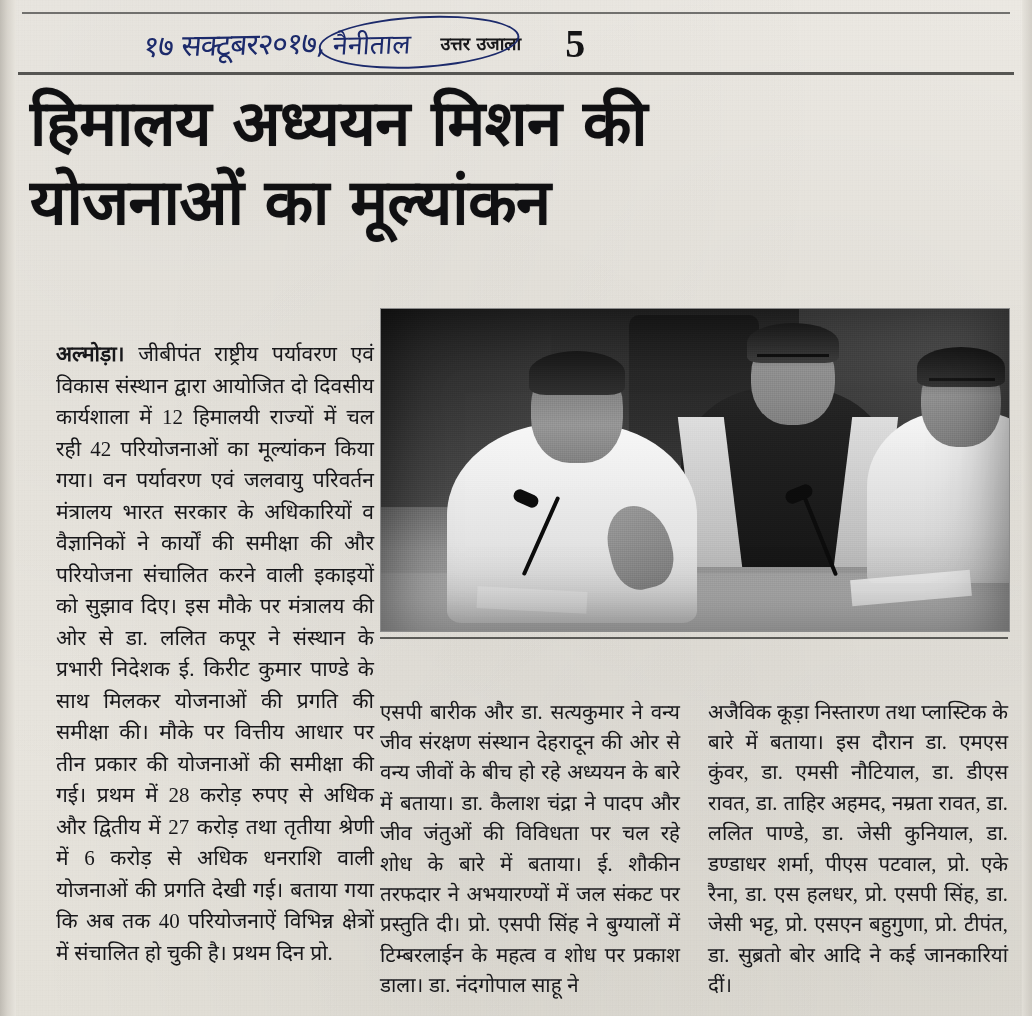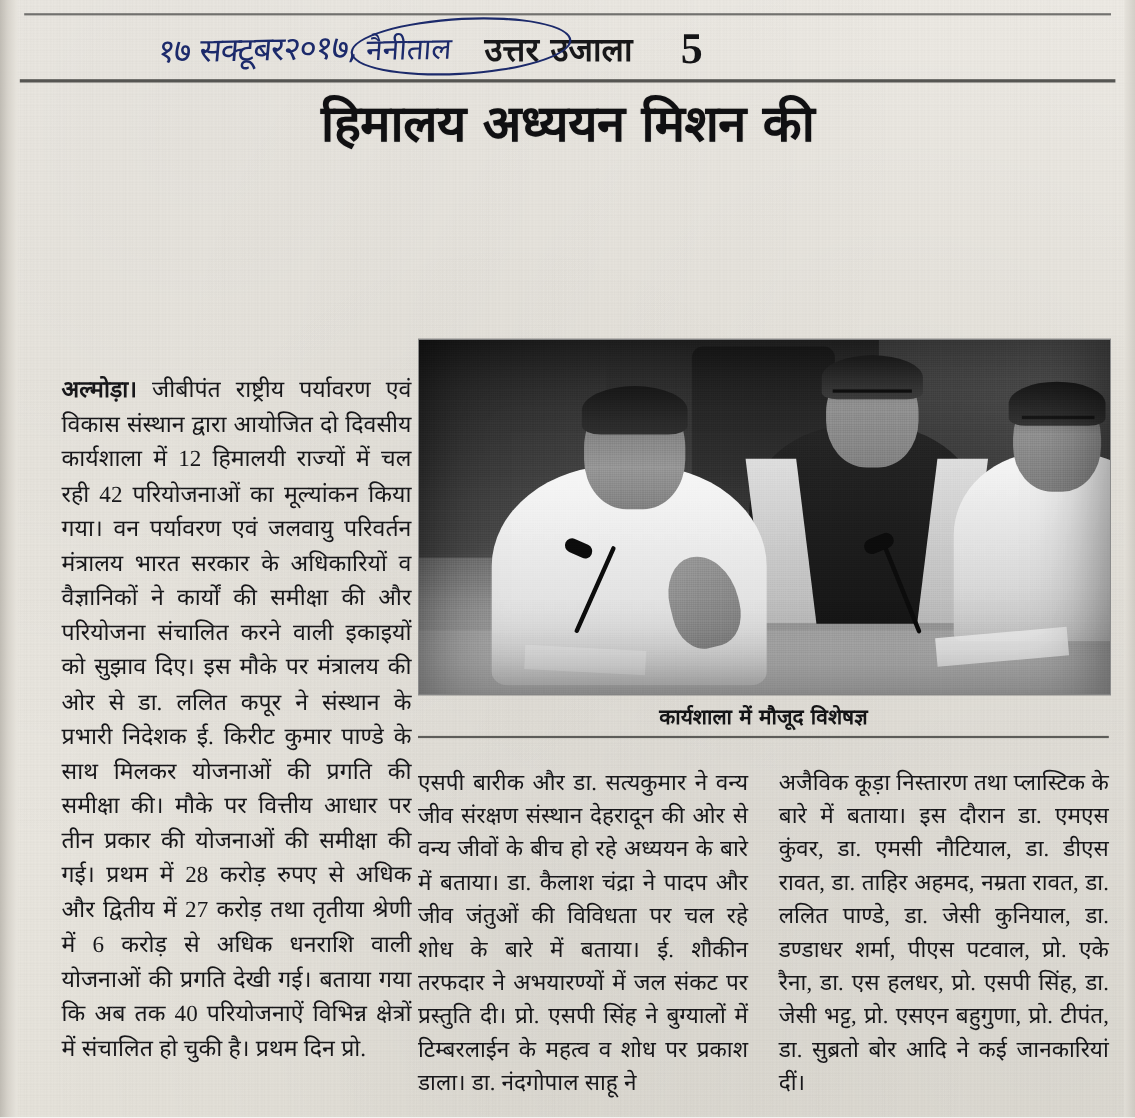--- a/index.html
+++ b/index.html
@@ -105,45 +105,44 @@
     left: -14px;
     top: -8px;
     width: 196px;
     height: 48px;
     border: 2px solid #1c2a6b;
     border-radius: 50%;
     transform: rotate(-2deg);
   }
   .paper-name {
     font-family: "DejaVu Sans", sans-serif;
-    font-size: 30px;
+    font-size: 18px;
     font-weight: bold;
     color: #18181a;
     margin-left: 30px;
     white-space: nowrap;
   }
   .page-number {
     font-family: "Liberation Serif", serif;
     font-size: 40px;
     font-weight: bold;
     color: #141416;
     margin-left: 44px;
   }
 
   
   .headline {
     position: absolute;
     left: 30px;
     top: 84px;
     width: 972px;
-    text-align: center;
     font-family: "DejaVu Sans", sans-serif;
     font-weight: bold;
     color: #101012;
-    font-size: 46px;
+    font-size: 63px;
     line-height: 1.26;
     letter-spacing: -0.5px;
     text-shadow: 0 0 1px rgba(0,0,0,0.35);
   }
   .headline .l2 { display: block; }
 
   
   .content {
     position: absolute;
     left: 24px;
@@ -369,20 +368,21 @@
       <span>नैनीताल</span>
     </div>
     <div class="paper-name">उत्तर उजाला</div>
     <div class="page-number">5</div>
   </div>
 
   <div class="masthead-rule-bottom"></div>
 
   <div class="headline">
     <span class="l1">हिमालय अध्ययन मिशन की</span>
+    <span class="l2">योजनाओं का मूल्यांकन</span>
   </div>
 
   <div class="content">
 
     <div class="col1">
       <p class="bodytext"><span class="lead">अल्मोड़ा।</span> <span>जीबीपंत राष्ट्रीय पर्यावरण एवं विकास संस्थान द्वारा आयोजित दो दिवसीय कार्यशाला में 12 हिमालयी राज्यों में चल रही 42 परियोजनाओं का मूल्यांकन किया गया। वन पर्यावरण एवं जलवायु परिवर्तन मंत्रालय भारत सरकार के अधिकारियों व वैज्ञानिकों ने कार्यों की समीक्षा की और परियोजना संचालित करने वाली इकाइयों को सुझाव दिए। इस मौके पर मंत्रालय की ओर से डा. ललित कपूर ने संस्थान के प्रभारी निदेशक ई. किरीट कुमार पाण्डे के साथ मिलकर योजनाओं की प्रगति की समीक्षा की। मौके पर वित्तीय आधार पर तीन प्रकार की योजनाओं की समीक्षा की गई। प्रथम में 28 करोड़ रुपए से अधिक और द्वितीय में 27 करोड़ तथा तृतीया श्रेणी में 6 करोड़ से अधिक धनराशि वाली योजनाओं की प्रगति देखी गई। बताया गया कि अब तक 40 परियोजनाऐं विभिन्न क्षेत्रों में संचालित हो चुकी है। प्रथम दिन प्रो.</span></p>
     </div>
 
     <div class="photo-block">
       <div class="photo">
@@ -414,21 +414,20 @@
         <div class="mic mic1b"></div>
         <div class="mic mic2"></div>
         <div class="mic mic2b"></div>
 
         <div class="ph-paper"></div>
         <div class="ph-paper2"></div>
 
         <div class="ph-noise"></div>
         <div class="ph-vig"></div>
       </div>
-      <div class="caption">कार्यशाला में मौजूद विशेषज्ञ</div>
       <div class="cap-rule"></div>
     </div>
 
     <div class="col2">
       <p class="bodytext">एसपी बारीक और डा. सत्यकुमार ने वन्य जीव संरक्षण संस्थान देहरादून की ओर से वन्य जीवों के बीच हो रहे अध्ययन के बारे में बताया। डा. कैलाश चंद्रा ने पादप और जीव जंतुओं की विविधता पर चल रहे शोध के बारे में बताया। ई. शौकीन तरफदार ने अभयारण्यों में जल संकट पर प्रस्तुति दी। प्रो. एसपी सिंह ने बुग्यालों में टिम्बरलाईन के महत्व व शोध पर प्रकाश डाला। डा. नंदगोपाल साहू ने</p>
     </div>
 
     <div class="col3">
       <p class="bodytext">अजैविक कूड़ा निस्तारण तथा प्लास्टिक के बारे में बताया। इस दौरान डा. एमएस कुंवर, डा. एमसी नौटियाल, डा. डीएस रावत, डा. ताहिर अहमद, नम्रता रावत, डा. ललित पाण्डे, डा. जेसी कुनियाल, डा. डण्डाधर शर्मा, पीएस पटवाल, प्रो. एके रैना, डा. एस हलधर, प्रो. एसपी सिंह, डा. जेसी भट्ट, प्रो. एसएन बहुगुणा, प्रो. टीपंत, डा. सुब्रतो बोर आदि ने कई जानकारियां दीं।</p>
     </div>

